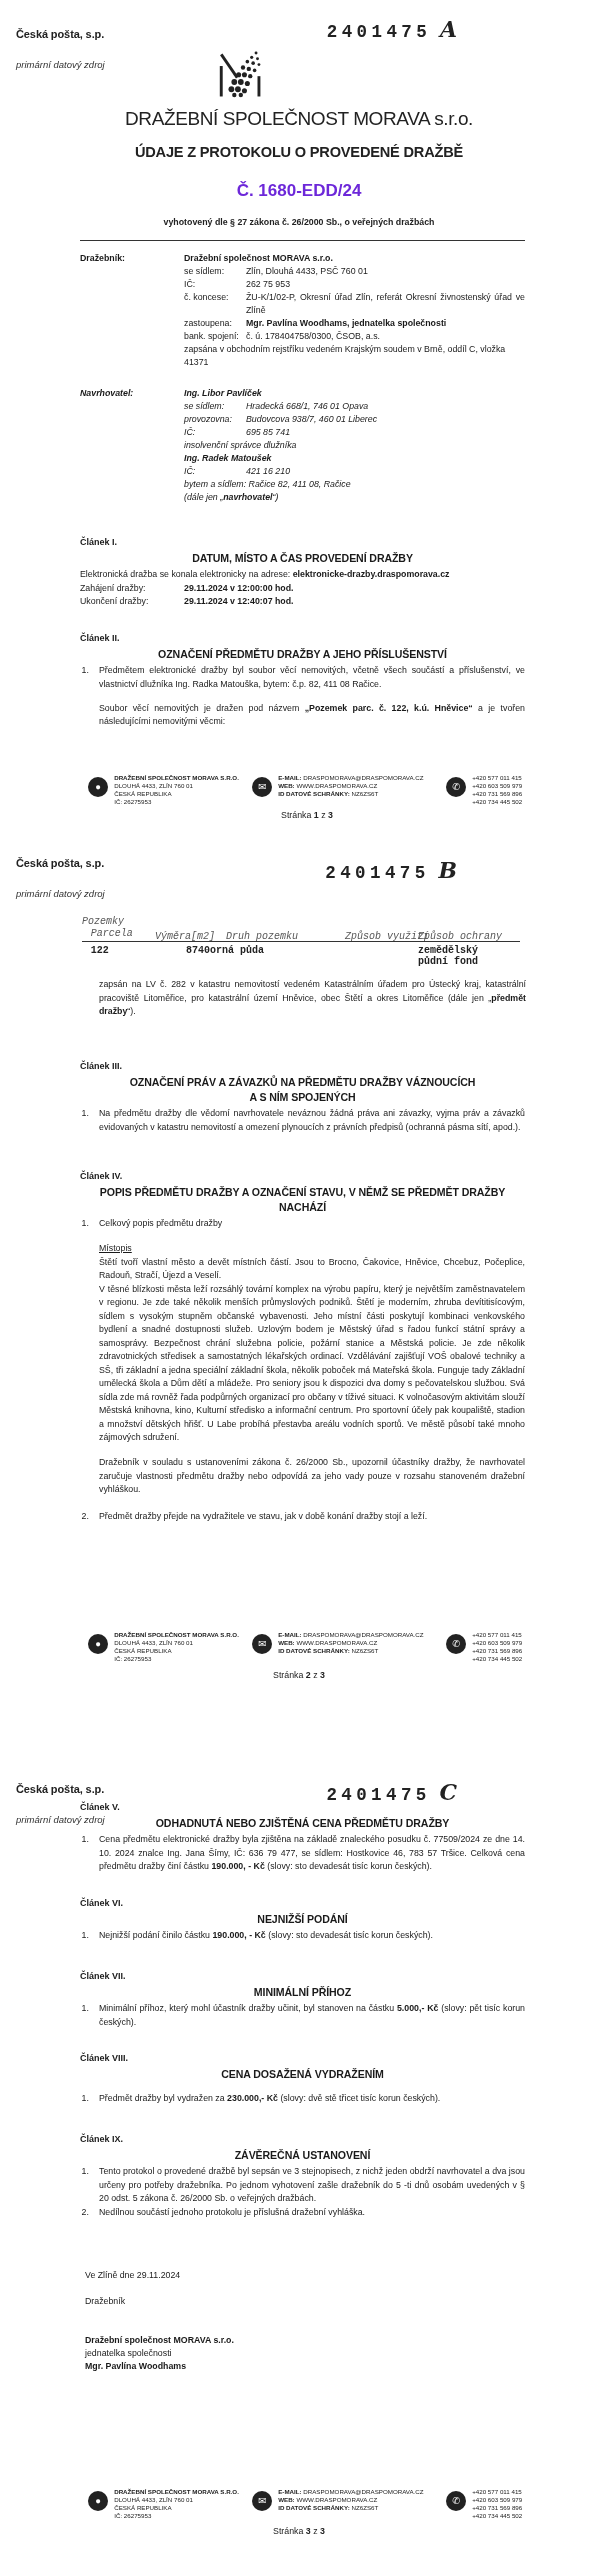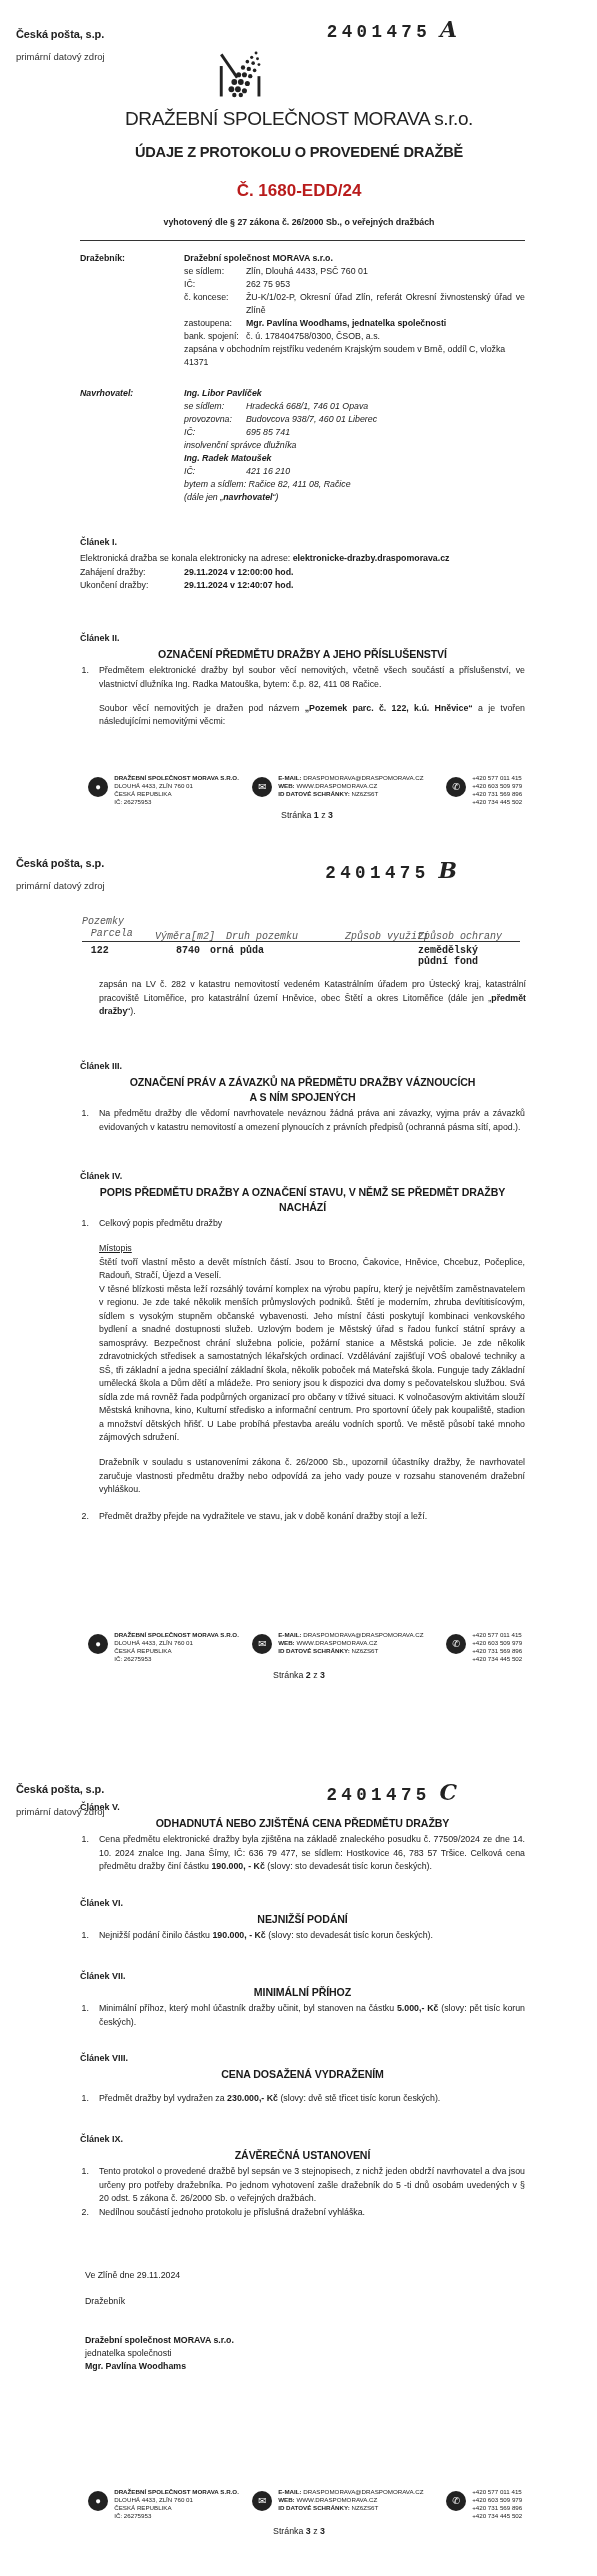--- a/index.html
+++ b/index.html
@@ -7,29 +7,29 @@
   body { font-family: "Liberation Sans", "DejaVu Sans", sans-serif; color: #1a1a1a; font-size: 8.8px; }
   .doc { position: relative; width: 598px; height: 2576px; background: #fff; }
 
   .page { position: absolute; left: 0; width: 486px; }
   .page-a { top: 0; height: 847px; }
   .page-b { top: 847px; height: 927px; }
   .page-c { top: 1773px; height: 803px; }
 
   .post-stamp { position: absolute; left: 16px; }
   .post-name { font-size: 11px; font-weight: bold; color: #222; font-family: "Liberation Sans", sans-serif; letter-spacing: -0.1px; }
-  .post-sub { font-size: 9.5px; color: #333; margin-top: 11px; }
+  .post-sub { font-size: 9.5px; font-style: italic; color: #333; margin-top: 19px; }
 
   .ref-num { position: absolute; right: 29px; font-family: "Liberation Mono", "DejaVu Sans Mono", monospace; font-weight: bold; font-size: 17.5px; letter-spacing: 4.4px; color: #222; }
   .ref-letter { font-family: "DejaVu Serif", serif; font-style: italic; font-size: 22px; margin-left: 8.8px; letter-spacing: 0; }
 
   .logo { position: absolute; left: 50%; transform: translateX(-50%); top: 50px; width: 58px; height: 48px; }
   .company-title { position: absolute; top: 108px; left: 0; width: 598px; text-align: center; font-size: 19px; color: #222; letter-spacing: -0.4px; }
   .doc-title { position: absolute; top: 144px; width: 598px; text-align: center; font-size: 14.6px; font-weight: bold; color: #222; letter-spacing: -0.2px; }
-  .doc-number { position: absolute; top: 181px; width: 598px; text-align: center; font-size: 17px; font-weight: bold; color: #b91c1c; }
+  .doc-number { position: absolute; top: 181px; width: 598px; text-align: center; font-size: 17px; font-weight: bold; color: #6d28d9; }
   .doc-subtitle { position: absolute; top: 217px; width: 598px; text-align: center; font-size: 8.8px; font-weight: bold; color: #222; }
   .hr { position: absolute; top: 240px; left: 80px; width: 445px; height: 0.7px; background: #333; }
 
   .party { position: absolute; left: 80px; width: 445px; font-size: 8.8px; line-height: 13px; }
   .party-label { position: absolute; left: 0; top: 0; font-weight: bold; }
   .party-body { margin-left: 104px; }
   .party-body .strong { font-weight: bold; }
   .kv { display: flex; }
   .kv .k { width: 62px; flex-shrink: 0; }
   .kv .v { flex: 1; text-align: justify; }
@@ -162,20 +162,21 @@
             <span class="k">IČ:</span>
             <span class="v">421 16 210</span>
           </div>
         <div>bytem a sídlem: Račice 82, 411 08, Račice</div>
         <div><span>(dále jen „</span><span class="strong">navrhovatel</span><span>“)</span></div>
       </div>
     </div>
 
     <div class="article" style="top:536px;">
       <div class="art-label">Článek I.</div>
+      <div class="art-title">DATUM, MÍSTO A ČAS PROVEDENÍ DRAŽBY</div>
       <div style="margin-top:2.9px;"><span>Elektronická dražba se konala elektronicky na adrese: </span><span class="b">elektronicke-drazby.draspomorava.cz</span></div>
       <div class="date-row">
           <span class="k">Zahájení dražby:</span>
           <span class="v">29.11.2024 v 12:00:00 hod.</span>
         </div>
       <div class="date-row">
           <span class="k">Ukončení dražby:</span>
           <span class="v">29.11.2024 v 12:40:07 hod.</span>
         </div>
     </div>
@@ -234,21 +235,21 @@
       <div class="pt-head">
         <span style="left:0;top:0;">Pozemky</span>
         <span style="left:8.8px;top:11.7px;">Parcela</span>
         <span style="left:73px;top:14.6px;">Výměra[m2]</span>
         <span style="left:128px;top:14.6px;padding-left:16px;">Druh pozemku</span>
         <span style="left:263px;top:14.6px;">Způsob využití</span>
         <span style="left:336px;top:14.6px;">Způsob ochrany</span>
       </div>
       <div class="pt-row">
         <span style="left:8.8px;top:2.9px;">122</span>
-        <span style="left:94px;top:2.9px;">8740</span>
+        <span style="left:104px;top:2.9px;">8740</span>
         <span style="left:128px;top:2.9px;">orná půda</span>
         <span style="left:252px;top:2.9px;"></span>
         <span style="left:336px;top:2.9px;width:80px;">zemědělský půdní fond</span>
       </div>
     </div>
 
     <div class="article" style="top:131px;left:99px;width:427px;">
       <div class="art-para"><span>zapsán na LV č. 282 v katastru nemovitostí vedeném Katastrálním úřadem pro Ústecký kraj, katastrální pracoviště Litoměřice, pro katastrální území Hněvice, obec Štětí a okres Litoměřice (dále jen „</span><span class="b">předmět dražby</span><span>“).</span></div>
     </div>
 

